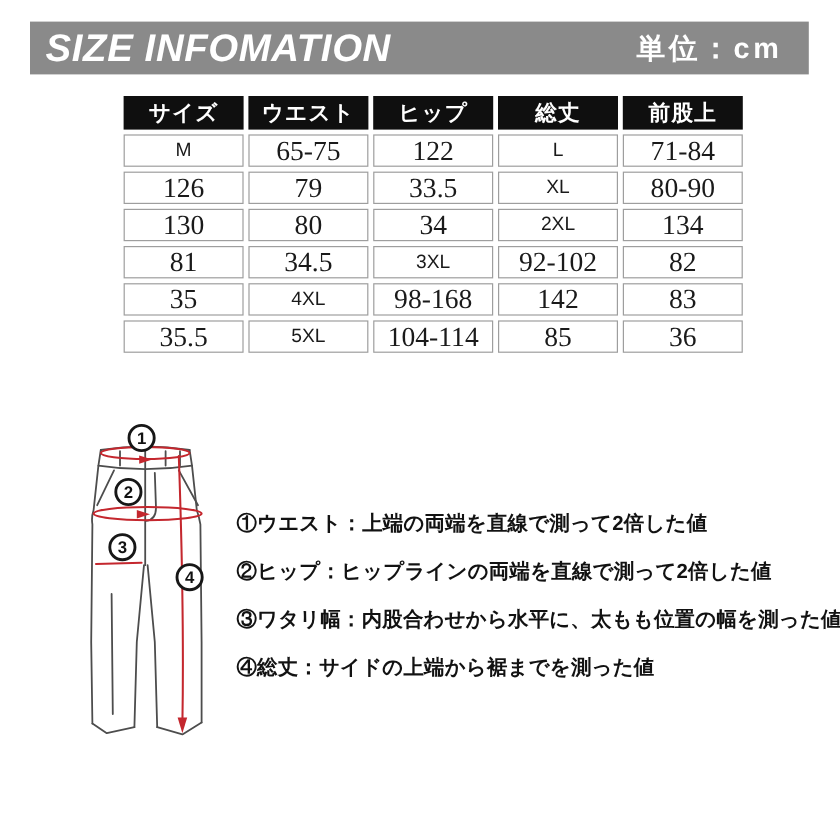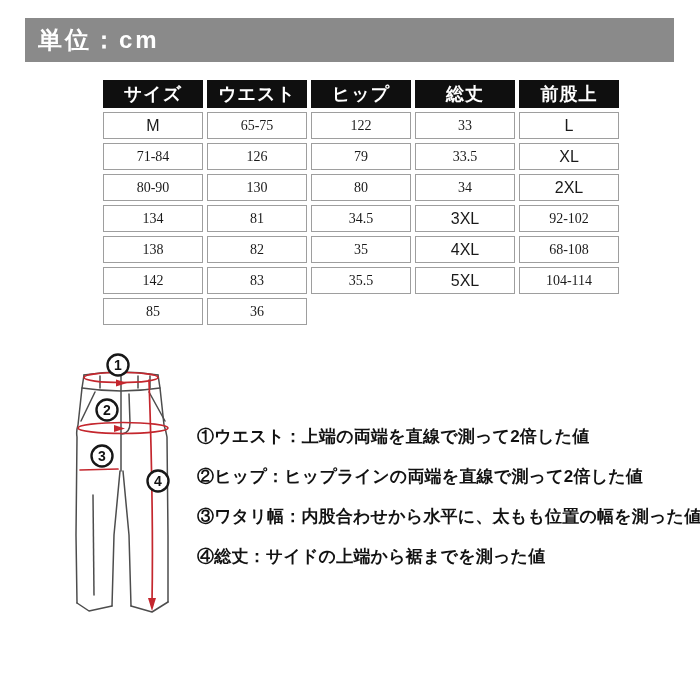--- a/index.html
+++ b/index.html
@@ -21,21 +21,21 @@
     letter-spacing:0.5px;white-space:nowrap;}
   .banner-unit{color:#fff;font-size:24px;font-weight:bold;letter-spacing:3px;
     white-space:nowrap;}
 
   
   .size-table{position:absolute;left:103px;top:80px;width:516px;
     display:grid;grid-template-columns:repeat(5,1fr);column-gap:4px;row-gap:4px;}
   .th{background:var(--table-header-bg);color:#fff;height:28px;line-height:28px;
     text-align:center;font-size:18px;font-weight:bold;letter-spacing:1px;}
   .td{background:#fff;border:1px solid #9e9e9e;height:27px;line-height:25px;
-    text-align:center;font-size:14px;color:#1a1a1a;
+    text-align:center;font-size:23px;color:#1a1a1a;
     font-family:"Liberation Serif",serif;}
   .td.size-col{font-family:"Liberation Sans",sans-serif;font-size:16px;}
 
   
   .pants-svg{position:absolute;left:50px;top:345px;}
   .ln{fill:none;stroke:var(--outline);stroke-width:1.5;
     stroke-linecap:round;stroke-linejoin:round;}
   .red{fill:none;stroke:var(--measure-red);stroke-width:1.7;stroke-linecap:round;}
   .redfill{fill:var(--measure-red);stroke:none;}
   .marker-circle{fill:#ffffff;stroke:#171717;stroke-width:2.4;}
@@ -47,60 +47,59 @@
     flex-direction:column;row-gap:21px;}
   .note{font-size:17px;line-height:19px;font-weight:bold;color:#121212;
     white-space:nowrap;letter-spacing:0.2px;}
 </style>
 </head>
 <body>
 
 <div class="stage">
 
   <div class="banner">
+    <div class="banner-title">SIZE INFOMATION</div>
     <div class="banner-unit">単位：cm</div>
   </div>
 
   <div class="size-table">
     <div class="th">サイズ</div>
     <div class="th">ウエスト</div>
     <div class="th">ヒップ</div>
     <div class="th">総丈</div>
     <div class="th">前股上</div>
 
     <div class="td size-col">M</div>
     <div class="td">65-75</div>
     <div class="td">122</div>
-    <div class="td">33</div>
 
     <div class="td size-col">L</div>
     <div class="td">71-84</div>
     <div class="td">126</div>
     <div class="td">79</div>
     <div class="td">33.5</div>
 
     <div class="td size-col">XL</div>
     <div class="td">80-90</div>
     <div class="td">130</div>
     <div class="td">80</div>
     <div class="td">34</div>
 
     <div class="td size-col">2XL</div>
     <div class="td">134</div>
     <div class="td">81</div>
     <div class="td">34.5</div>
 
     <div class="td size-col">3XL</div>
     <div class="td">92-102</div>
-    <div class="td">138</div>
     <div class="td">82</div>
     <div class="td">35</div>
 
     <div class="td size-col">4XL</div>
-    <div class="td">68-108</div>
+    <div class="td">98-168</div>
     <div class="td">142</div>
     <div class="td">83</div>
     <div class="td">35.5</div>
 
     <div class="td size-col">5XL</div>
     <div class="td">104-114</div>
     <div class="td">85</div>
     <div class="td">36</div>
   </div>
 

